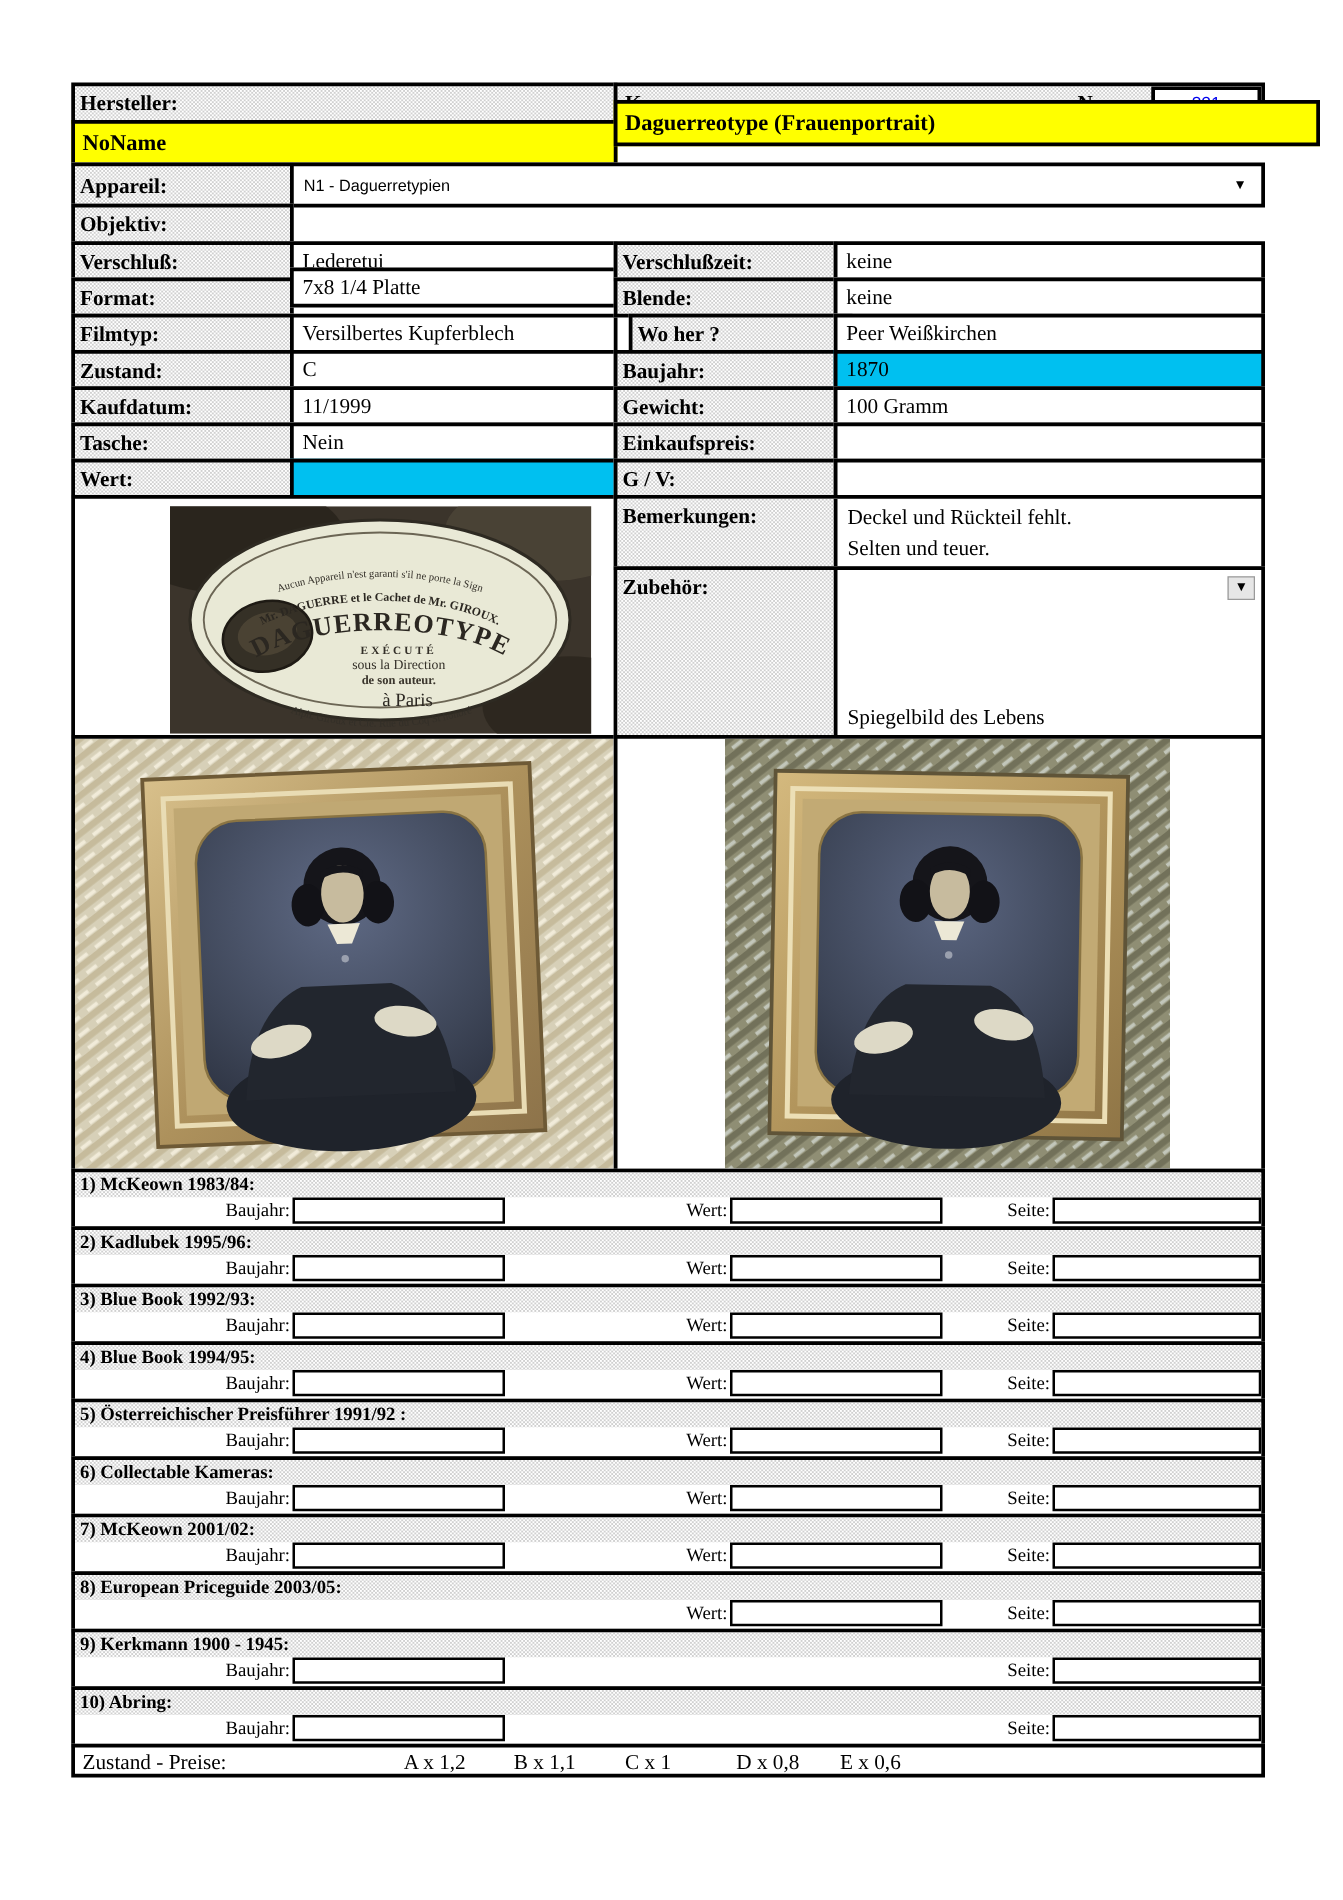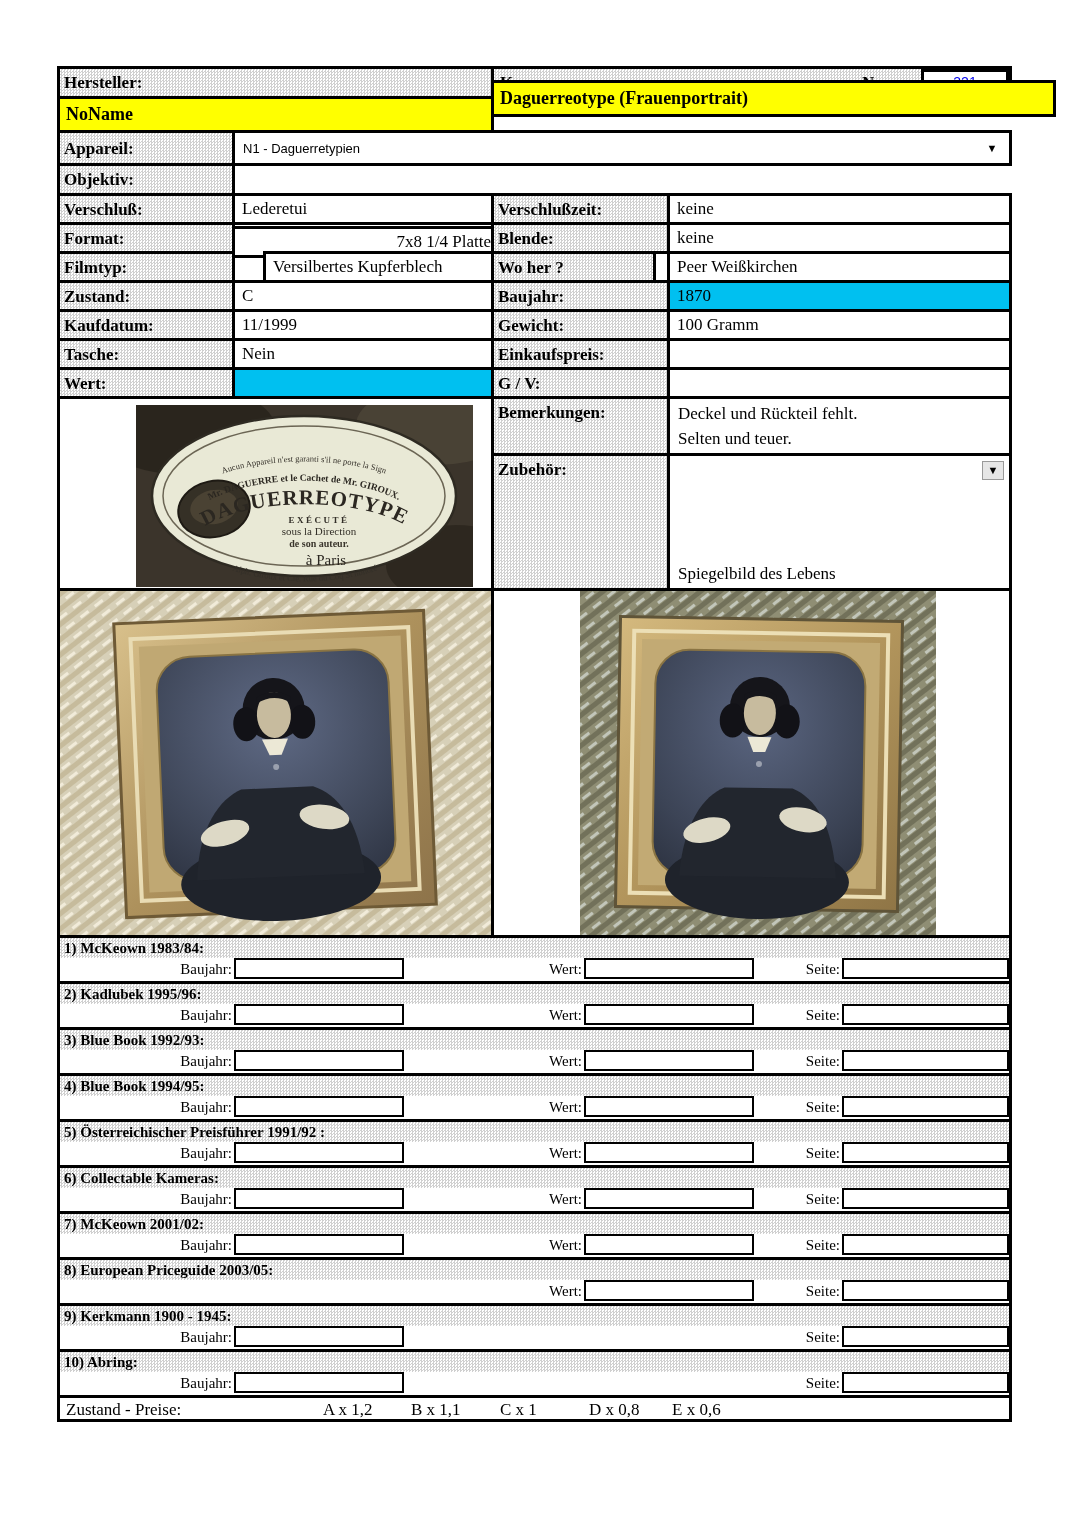--- a/index.html
+++ b/index.html
@@ -68,27 +68,27 @@
 
   <div class="cell dotted" style="left:0;top:127px;width:178px;height:32px;">
         <div class="lbl">Verschluß:</div>
       </div>
   <div class="cell" style="left:175px;top:127px;width:262px;height:32px;">
         <div class="val">Lederetui</div>
       </div>
   <div class="cell dotted" style="left:0;top:156px;width:178px;height:32px;">
         <div class="lbl">Format:</div>
       </div>
-  <div class="cell" style="left:175px;top:160px;width:262px;height:32px;text-align:right;">
+  <div class="cell" style="left:175px;top:148px;width:262px;height:32px;">
         <div class="val">7x8 1/4 Platte</div>
       </div>
   <div class="cell dotted" style="left:0;top:185px;width:178px;height:32px;">
         <div class="lbl">Filmtyp:</div>
       </div>
-  <div class="cell" style="left:175px;top:185px;width:262px;height:32px;margin-left:31px;">
+  <div class="cell" style="left:175px;top:185px;width:262px;height:32px;">
         <div class="val">Versilbertes Kupferblech</div>
       </div>
   <div class="cell dotted" style="left:0;top:214px;width:178px;height:32px;">
         <div class="lbl">Zustand:</div>
       </div>
   <div class="cell" style="left:175px;top:214px;width:262px;height:32px;">
         <div class="val">C</div>
       </div>
   <div class="cell dotted" style="left:0;top:243px;width:178px;height:32px;">
         <div class="lbl">Kaufdatum:</div>
@@ -114,21 +114,21 @@
       </div>
   <div class="cell" style="left:610px;top:127px;width:345px;height:32px;">
         <div class="val">keine</div>
       </div>
   <div class="cell dotted" style="left:434px;top:156px;width:179px;height:32px;">
         <div class="lbl">Blende:</div>
       </div>
   <div class="cell" style="left:610px;top:156px;width:345px;height:32px;">
         <div class="val">keine</div>
       </div>
-  <div class="cell dotted" style="left:434px;top:185px;width:165px;height:32px;">
+  <div class="cell dotted" style="left:446px;top:185px;width:179px;height:32px;">
         <div class="lbl">Wo her ?</div>
       </div>
   <div class="cell" style="left:610px;top:185px;width:345px;height:32px;">
         <div class="val">Peer Weißkirchen</div>
       </div>
   <div class="cell dotted" style="left:434px;top:214px;width:179px;height:32px;">
         <div class="lbl">Baujahr:</div>
       </div>
   <div class="cell cyan" style="left:610px;top:214px;width:345px;height:32px;">
         <div class="val">1870</div>

